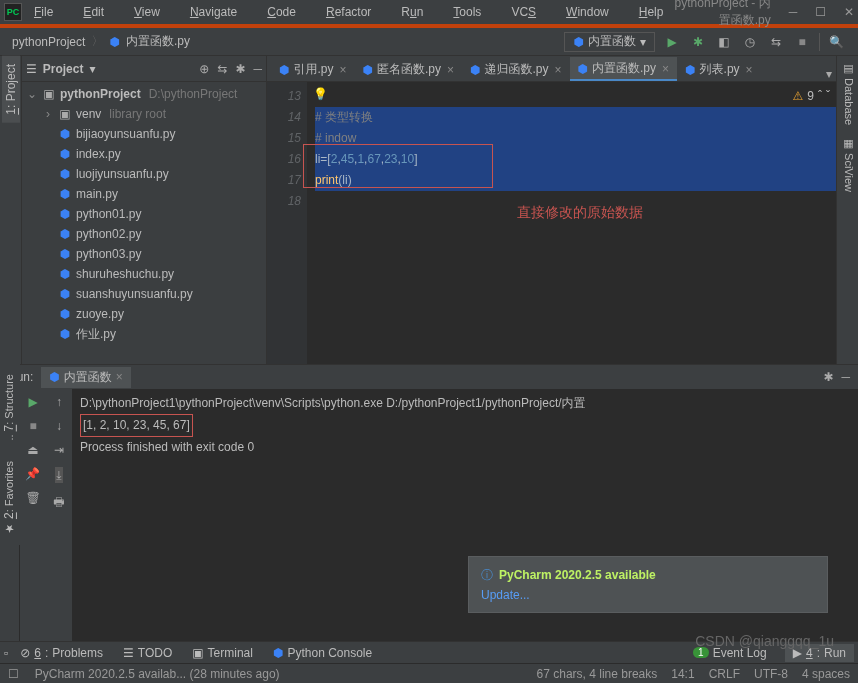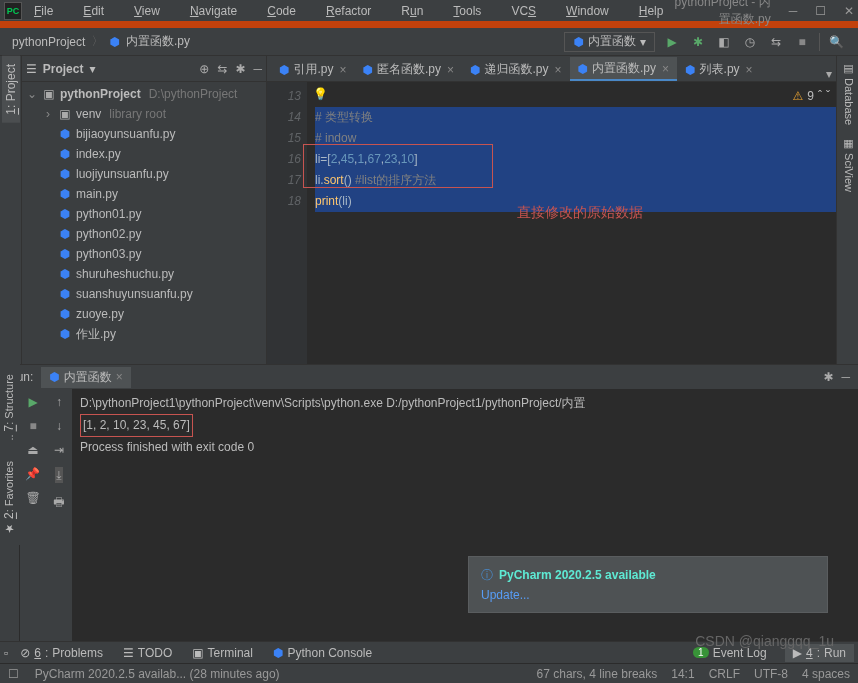--- a/index.html
+++ b/index.html
@@ -1,17 +1,17 @@
 <!DOCTYPE html>
 <html><head>
 <meta charset="utf-8">
 <style>
 *{margin:0;padding:0;box-sizing:border-box;font-family:"Segoe UI",Arial,sans-serif;font-size:12px;}
 body{width:858px;height:683px;background:#3c3f41;color:#bbbbbb;overflow:hidden;position:relative;}
-.titlebar{height:28px;background:#3c3f41;display:flex;align-items:center;padding:0 4px;border-bottom:7px solid #c2410c;}
+.titlebar{height:28px;background:#3c3f41;display:flex;align-items:center;padding:0 4px;border-bottom:4px solid #c2410c;}
 .titlebar .logo{width:18px;height:18px;background:#222;border:1px solid #555;margin-right:6px;display:flex;align-items:center;justify-content:center;color:#00c853;font-size:9px;font-weight:bold;}
 .menu{display:flex;gap:18px;}
 .menu span{padding:3px 6px;cursor:pointer;}
 .menu span u{text-decoration:underline;}
 .titlebar .filename{flex:1;text-align:right;color:#888;margin-right:8px;}
 .winbtns{display:flex;gap:18px;margin-left:10px;color:#999;}
 .navbar{height:28px;background:#3c3f41;display:flex;align-items:center;padding:0 12px;border-bottom:1px solid #323232;}
 .breadcrumb{display:flex;align-items:center;gap:6px;}
 .breadcrumb .sep{color:#666;}
 .navright{margin-left:auto;display:flex;align-items:center;gap:8px;}
@@ -60,21 +60,21 @@
 .runpanel{height:280px;border-top:1px solid #323232;background:#2b2b2b;display:flex;flex-direction:column;}
 .runheader{height:24px;background:#3c3f41;display:flex;align-items:center;padding:0 8px;}
 .runheader .tools{margin-left:auto;display:flex;gap:8px;color:#aaa;}
 .runbody{flex:1;display:flex;}
 .leftstrip{width:20px;background:#3c3f41;border-right:1px solid #2b2b2b;}
 .runicons{width:26px;background:#3c3f41;display:flex;flex-direction:column;align-items:center;padding-top:6px;gap:10px;color:#aaa;}
 .runicons2{width:26px;background:#3c3f41;display:flex;flex-direction:column;align-items:center;padding-top:6px;gap:10px;color:#aaa;}
 .console{flex:1;font-family:Consolas,monospace;font-size:13px;line-height:21px;padding:4px 8px;color:#bbb;position:relative;}
 .outbox{border:1px solid #c75450;display:inline-block;padding:0 2px;}
 .notif{position:absolute;right:30px;bottom:70px;width:360px;background:#4e5254;border:1px solid #5a5d5f;padding:10px 12px;}
-.notif .title{color:#5eead4;font-weight:bold;margin-top:48px;}
+.notif .title{color:#bef264;font-weight:bold;margin-top:48px;}
 .notif .link{color:#589df6;cursor:pointer;margin-top:4px;}
 .notif .info-icon{color:#4a88c7;margin-right:6px;}
 .bottombar{position:absolute;bottom:20px;left:0;right:0;height:22px;background:#3c3f41;border-top:1px solid #323232;display:flex;align-items:center;padding:0 4px;gap:4px;}
 .bottombar .btab{padding:2px 8px;display:flex;align-items:center;gap:4px;cursor:pointer;}
 .bottombar .btab.active{background:#4e5254;}
 .bottombar .right{margin-left:auto;display:flex;align-items:center;gap:10px;}
 .statusbar{position:absolute;bottom:0;left:0;right:0;height:20px;background:#3c3f41;border-top:1px solid #2b2b2b;display:flex;align-items:center;padding:0 8px;gap:16px;color:#999;font-size:11px;}
 .statusbar .sright{margin-left:auto;display:flex;gap:14px;}
 .badge{background:#389338;color:#fff;border-radius:8px;padding:0 5px;font-size:10px;}
 .leftsidetabs{position:absolute;left:0;top:364px;width:20px;background:#3c3f41;display:flex;flex-direction:column;}
@@ -254,21 +254,20 @@
         <div class="annobox">
           <span style="color:#f0a732">⚠</span>
           <span>9</span>
           <span>ˆ</span>
           <span>ˇ</span>
         </div>
         <div class="codeline"></div>
         <div class="codeline sel-bg"><span class="cm"># 类型转换</span></div>
         <div class="codeline sel-bg"><span class="cm"># indow</span></div>
         <div class="codeline sel-bg"><span class="str">li</span><span class="par">=[</span><span class="num">2</span><span class="par">,</span><span class="num">45</span><span class="par">,</span><span class="num">1</span><span class="par">,</span><span class="num">67</span><span class="par">,</span><span class="num">23</span><span class="par">,</span><span class="num">10</span><span class="par">]</span></div>
-        <div class="codeline sel-bg"><span class="str">li.</span><span class="fn">sort</span><span class="par">()</span> <span class="cm">#list的排序方法</span></div>
         <div class="codeline sel-bg"><span class="fn">print</span><span class="par">(li)</span></div>
         <div class="errbox1" style="left:-4px;top:62px;width:190px;height:44px;"></div>
         <div class="redtext" style="left:210px;top:120px;">直接修改的原始数据</div>
       </div>
     </div>
   </div>
   <div class="rightgutter">
     <div class="rtab">▤ Database</div>
     <div class="rtab">▦ SciView</div>
   </div>

